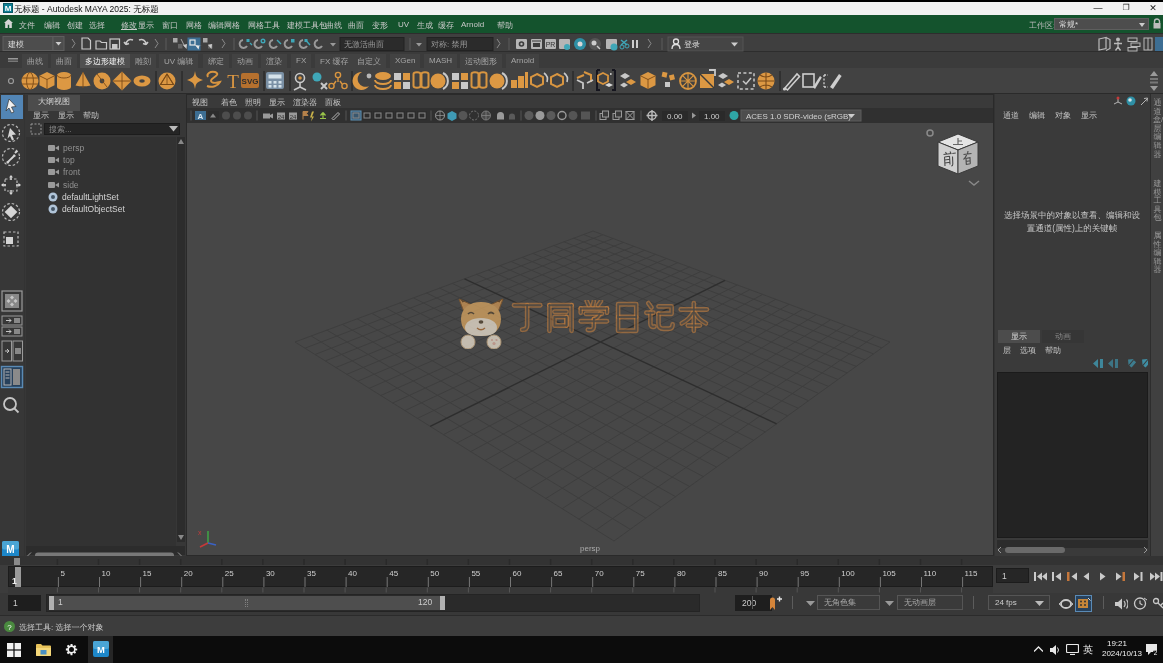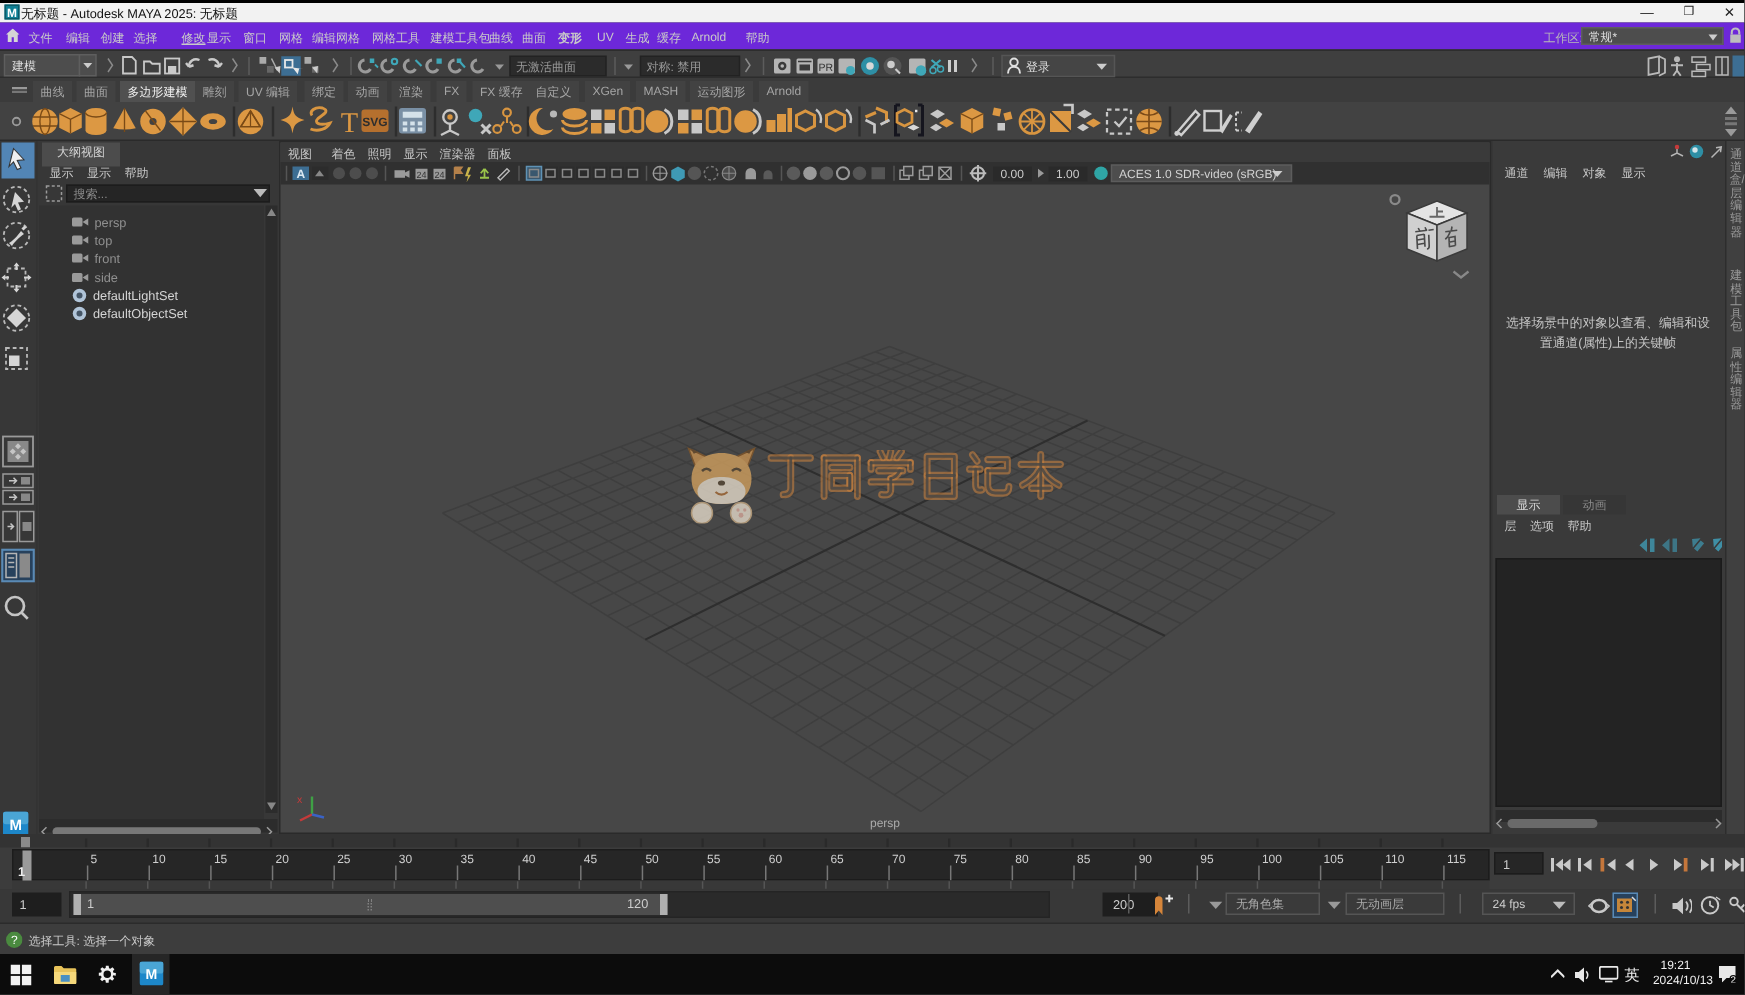--- a/index.html
+++ b/index.html
@@ -5,21 +5,21 @@
 html,body{margin:0;padding:0;}
 body{width:1163px;height:663px;overflow:hidden;font-family:"Liberation Sans",sans-serif;background:#333333;position:relative;}
 .abs{position:absolute;}
 div{box-sizing:border-box;}
 
 #titlebar{left:0;top:0;width:1163px;height:15px;background:#f2f2f2;border-top:2px solid #000;}
 #titlebar .ttl{font-size:8.5px;color:#111;position:absolute;left:14px;top:2px;}
 #mayaico{position:absolute;left:3px;top:1px;width:10px;height:10px;background:#0e7f94;border:1px solid #0a5a68;color:#fff;font-size:8px;font-weight:bold;text-align:center;line-height:9px;}
 .wbtn{position:absolute;top:0px;color:#222;font-size:9px;width:14px;text-align:center;line-height:12px;}
 
-#menubar{left:0;top:15px;width:1163px;height:18px;background:#6d28d9;padding-left:27px;}
+#menubar{left:0;top:15px;width:1163px;height:18px;background:#14532d;padding-left:27px;}
 #menubar .mi{position:absolute;top:5px;font-size:8px;color:#c9c9c9;white-space:nowrap;}
 #wslabel{position:absolute;left:1029px;top:5px;font-size:8px;color:#b9b9b9;}
 #wsbox{position:absolute;left:1054px;top:2.5px;width:95px;height:12px;background:#4d4d4d;border:1px solid #5e5e5e;color:#ddd;font-size:8px;line-height:11px;padding-left:4px;}
 #wsbox .da{position:absolute;right:3px;top:4px;width:0;height:0;border-left:3.5px solid transparent;border-right:3.5px solid transparent;border-top:4px solid #ccc;}
 
 #statusline{left:0;top:33px;width:1163px;height:19px;background:#3f3f3f;border-top:1px solid #2d2d2d;border-bottom:1px solid #2d2d2d;}
 
 #shelftabs{left:0;top:52px;width:1163px;height:16px;background:#3b3b3b;}
 #shelftabs .st{position:absolute;top:2px;font-size:8px;color:#a5a5a5;white-space:nowrap;background:#424242;padding:2px 5px 3px 5px;}
 #shelftabs .on{color:#f0f0f0;background:#505050;}
@@ -102,21 +102,21 @@
     <span class="mi" style="left:89px;">选择</span>
     <span class="mi" style="left:121px;text-decoration:underline;">修改</span>
     <span class="mi" style="left:138px;">显示</span>
     <span class="mi" style="left:162px;">窗口</span>
     <span class="mi" style="left:186px;">网格</span>
     <span class="mi" style="left:208px;">编辑网格</span>
     <span class="mi" style="left:248px;">网格工具</span>
     <span class="mi" style="left:287px;">建模工具包</span>
     <span class="mi" style="left:326px;">曲线</span>
     <span class="mi" style="left:348px;">曲面</span>
-    <span class="mi" style="left:372px;font-weight:bold;">变形</span>
+    <span class="mi" style="left:372px;">变形</span>
     <span class="mi" style="left:398px;">UV</span>
     <span class="mi" style="left:417px;">生成</span>
     <span class="mi" style="left:438px;">缓存</span>
     <span class="mi" style="left:461px;">Arnold</span>
     <span class="mi" style="left:497px;">帮助</span>
   <span id="wslabel">工作区: </span>
   <div id="wsbox">常规*<div class="da"></div></div>
   <svg class="abs" style="left:1153px;top:3px;" width="8" height="11" viewBox="0 0 8 11">
       <path d="M1.5 5V3.5a2.5 2.5 0 0 1 5 0V5" fill="none" stroke="#bdbdbd" stroke-width="1.4"></path>
       <rect x="0.5" y="5" width="7" height="5.5" fill="#bdbdbd"></rect>

